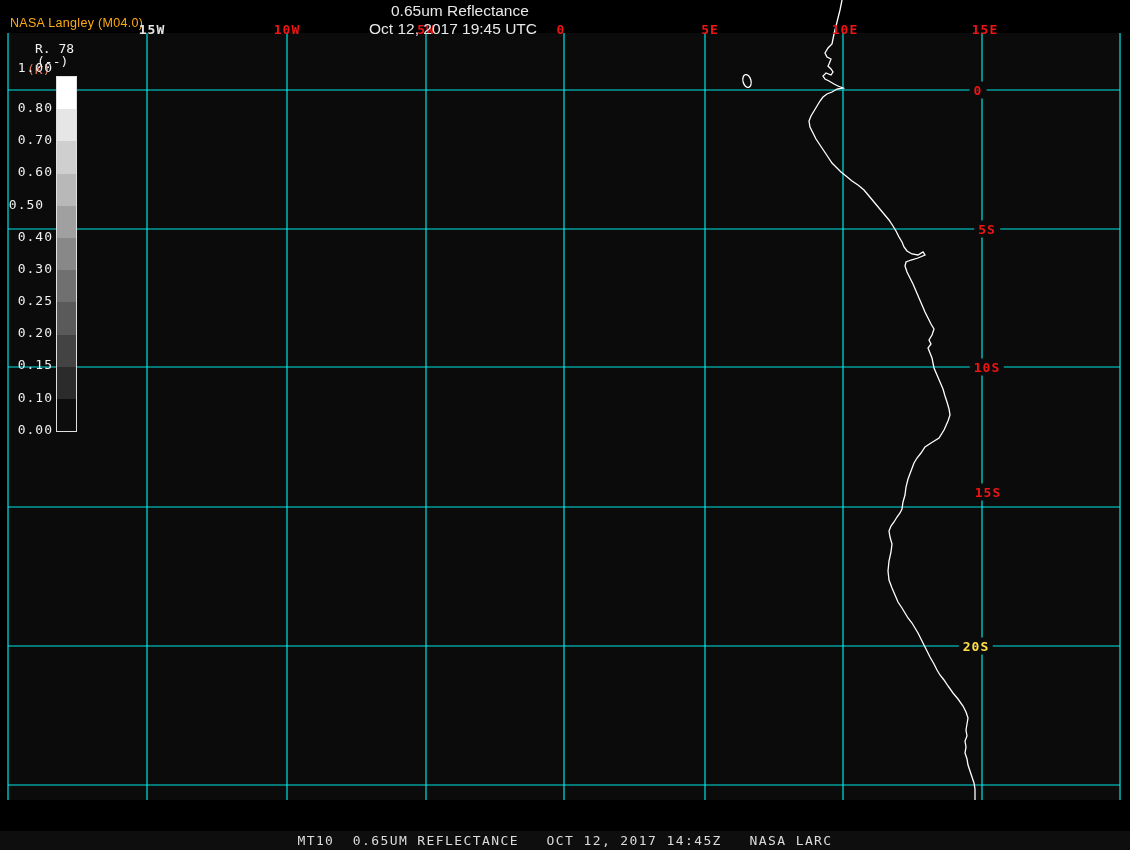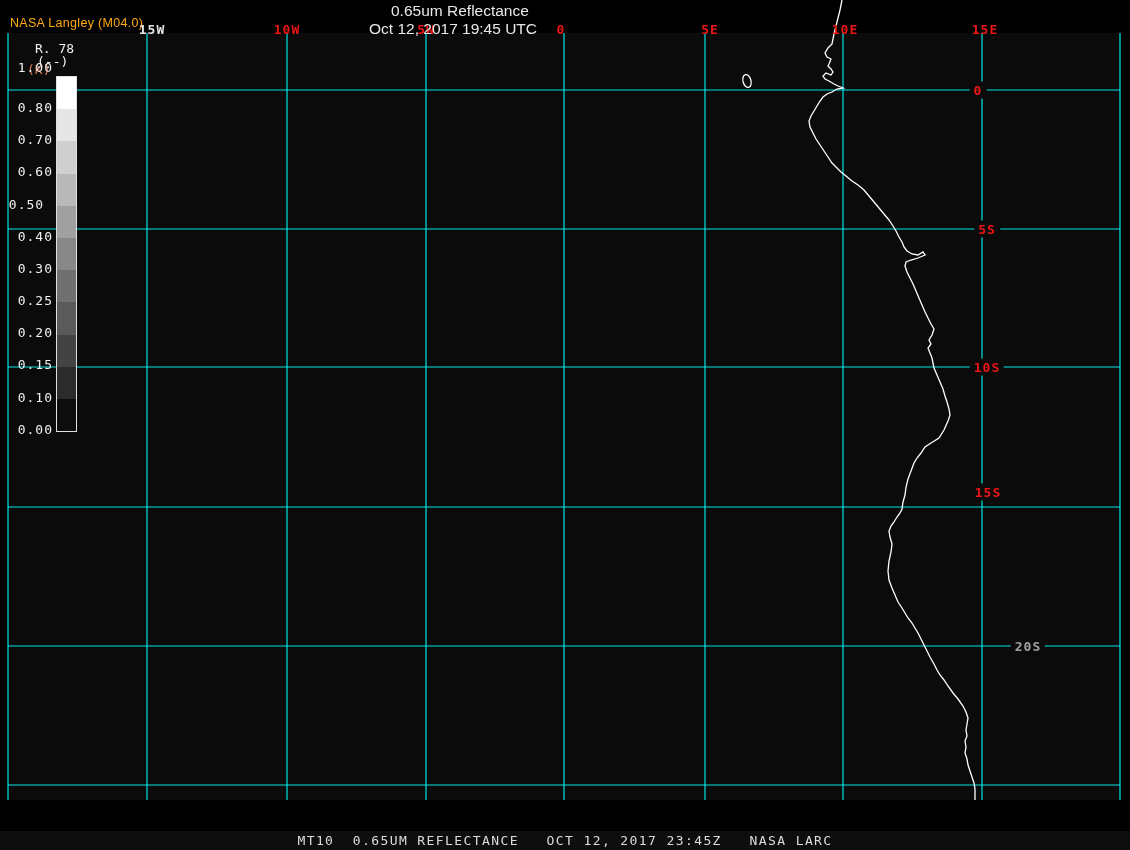--- a/index.html
+++ b/index.html
@@ -71,21 +71,21 @@
       <div class="lon-label" style="left: 561px; color: rgb(238, 21, 21);">0</div>
       <div class="lon-label" style="left: 710px; color: rgb(238, 21, 21);">5E</div>
       <div class="lon-label" style="left: 845px; color: rgb(238, 21, 21);">10E</div>
       <div class="lon-label" style="left: 985px; color: rgb(238, 21, 21);">15E</div>
     </div>
   <div id="lat-labels">
       <div class="lat-label" style="left: 978px; top: 90px; color: rgb(238, 21, 21);">0</div>
       <div class="lat-label" style="left: 987px; top: 229px; color: rgb(238, 21, 21);">5S</div>
       <div class="lat-label" style="left: 987px; top: 367px; color: rgb(238, 21, 21);">10S</div>
       <div class="lat-label" style="left: 988px; top: 492px; color: rgb(238, 21, 21);">15S</div>
-      <div class="lat-label" style="left: 1028px; top: 646px; color: #a3a3a3;">20S</div>
+      <div class="lat-label" style="left: 976px; top: 646px; color: #fde047;">20S</div>
     </div>
 
   <div id="legend">
     <div class="cb-head1">R. 78</div>
     <div class="cb-head2">(--)</div>
     <div class="cb-headk">(K)</div>
     <div id="cb-bar">
         <div class="seg" style="background: rgb(255, 255, 255);"></div>
         <div class="seg" style="background: rgb(230, 230, 230);"></div>
         <div class="seg" style="background: rgb(207, 207, 207);"></div>
@@ -108,15 +108,15 @@
         <div class="cb-tick" style="top: 261px;">0.30</div>
         <div class="cb-tick" style="top: 293px;">0.25</div>
         <div class="cb-tick" style="top: 325px;">0.20</div>
         <div class="cb-tick" style="top: 357px;">0.15</div>
         <div class="cb-tick" style="top: 390px;">0.10</div>
         <div class="cb-tick" style="top: 422px;">0.00</div>
       </div>
   </div>
 
   <div id="footer-bar">
-    <div id="footer-text">MT10  0.65UM REFLECTANCE   OCT 12, 2017 23:45Z   NASA LARC</div>
+    <div id="footer-text">MT10  0.65UM REFLECTANCE   OCT 12, 2017 14:45Z   NASA LARC</div>
   </div>
 </div>
 
 </body></html>

